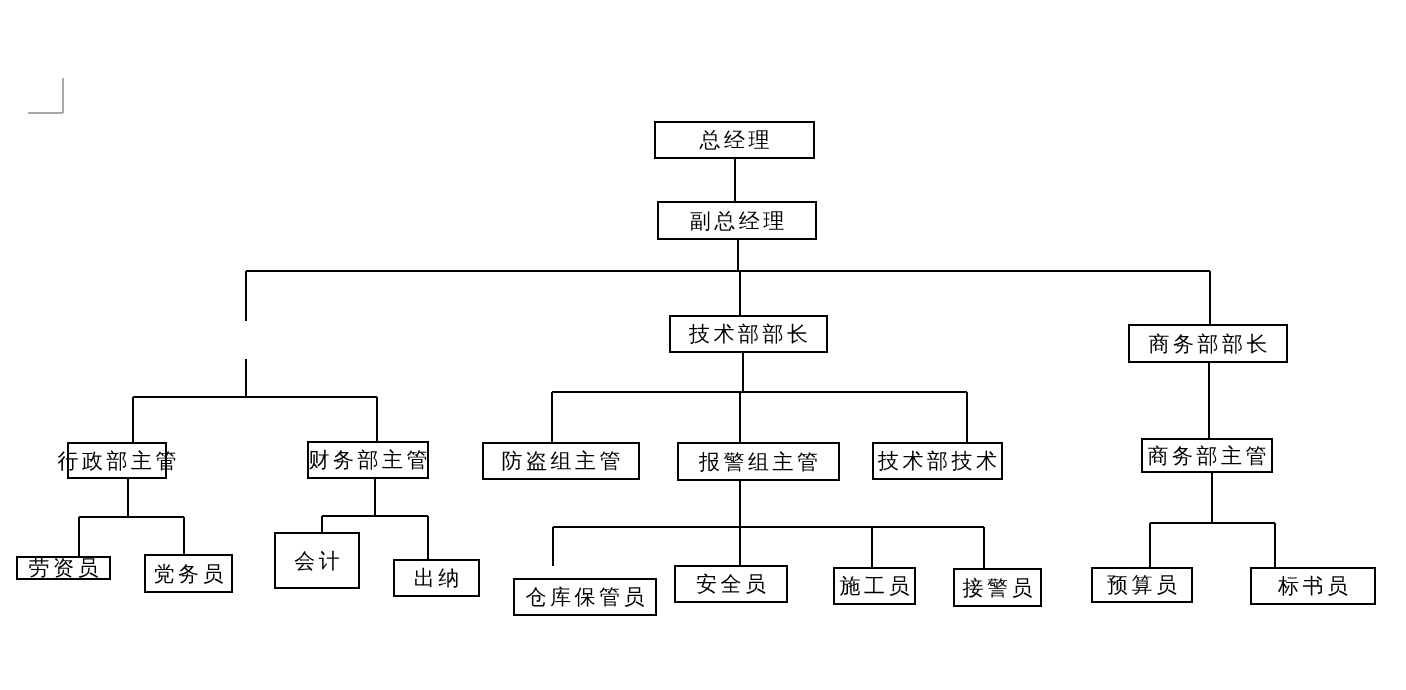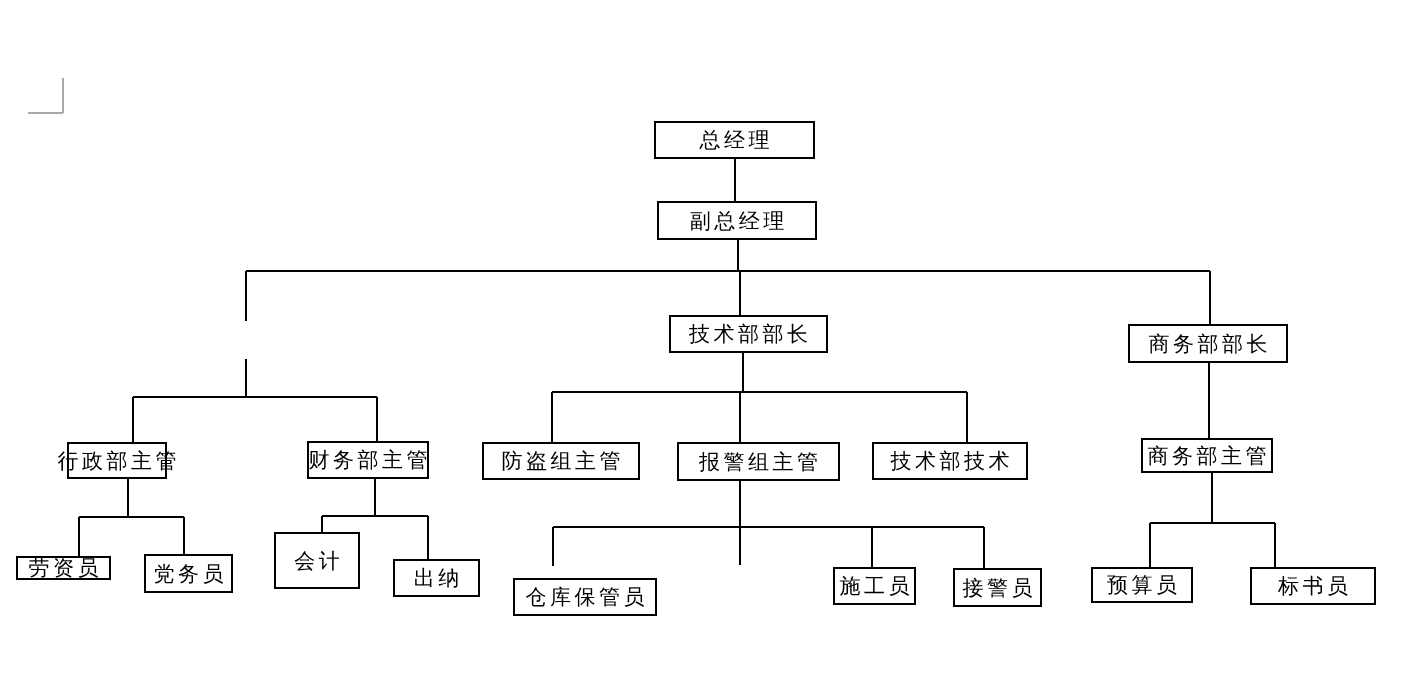--- a/index.html
+++ b/index.html
@@ -93,26 +93,27 @@
 
   <div class="node" style="left:657px;top:201px;width:160px;height:39px">副总经理</div>
 
   <div class="node" style="left:669px;top:315px;width:159px;height:38px">技术部部长</div>
   <div class="node" style="left:1128px;top:324px;width:160px;height:39px">商务部部长</div>
 
   <div class="node" style="left:67px;top:442px;width:100px;height:37px">行政部主管</div>
   <div class="node" style="left:307px;top:441px;width:122px;height:38px">财务部主管</div>
   <div class="node" style="left:482px;top:442px;width:158px;height:38px">防盗组主管</div>
   <div class="node" style="left:677px;top:442px;width:163px;height:39px">报警组主管</div>
-  <div class="node" style="left:872px;top:442px;width:156px;height:38px">技术部技术</div>
+  <div class="node" style="left:872px;top:442px;width:131px;height:38px">技术部技术</div>
   <div class="node" style="left:1141px;top:438px;width:132px;height:35px">商务部主管</div>
 
   <div class="node" style="left:16px;top:556px;width:95px;height:24px">劳资员</div>
   <div class="node" style="left:144px;top:554px;width:89px;height:39px">党务员</div>
   <div class="node" style="left:274px;top:532px;width:86px;height:57px">会计</div>
   <div class="node" style="left:393px;top:559px;width:87px;height:38px">出纳</div>
   <div class="node" style="left:513px;top:578px;width:144px;height:38px">仓库保管员</div>
+  <div class="node" style="left:674px;top:565px;width:114px;height:38px">安全员</div>
   <div class="node" style="left:833px;top:567px;width:83px;height:38px">施工员</div>
   <div class="node" style="left:953px;top:568px;width:89px;height:39px">接警员</div>
   <div class="node" style="left:1091px;top:567px;width:102px;height:36px">预算员</div>
   <div class="node" style="left:1250px;top:567px;width:126px;height:38px">标书员</div>
 
 </div>
 
 </body></html>

